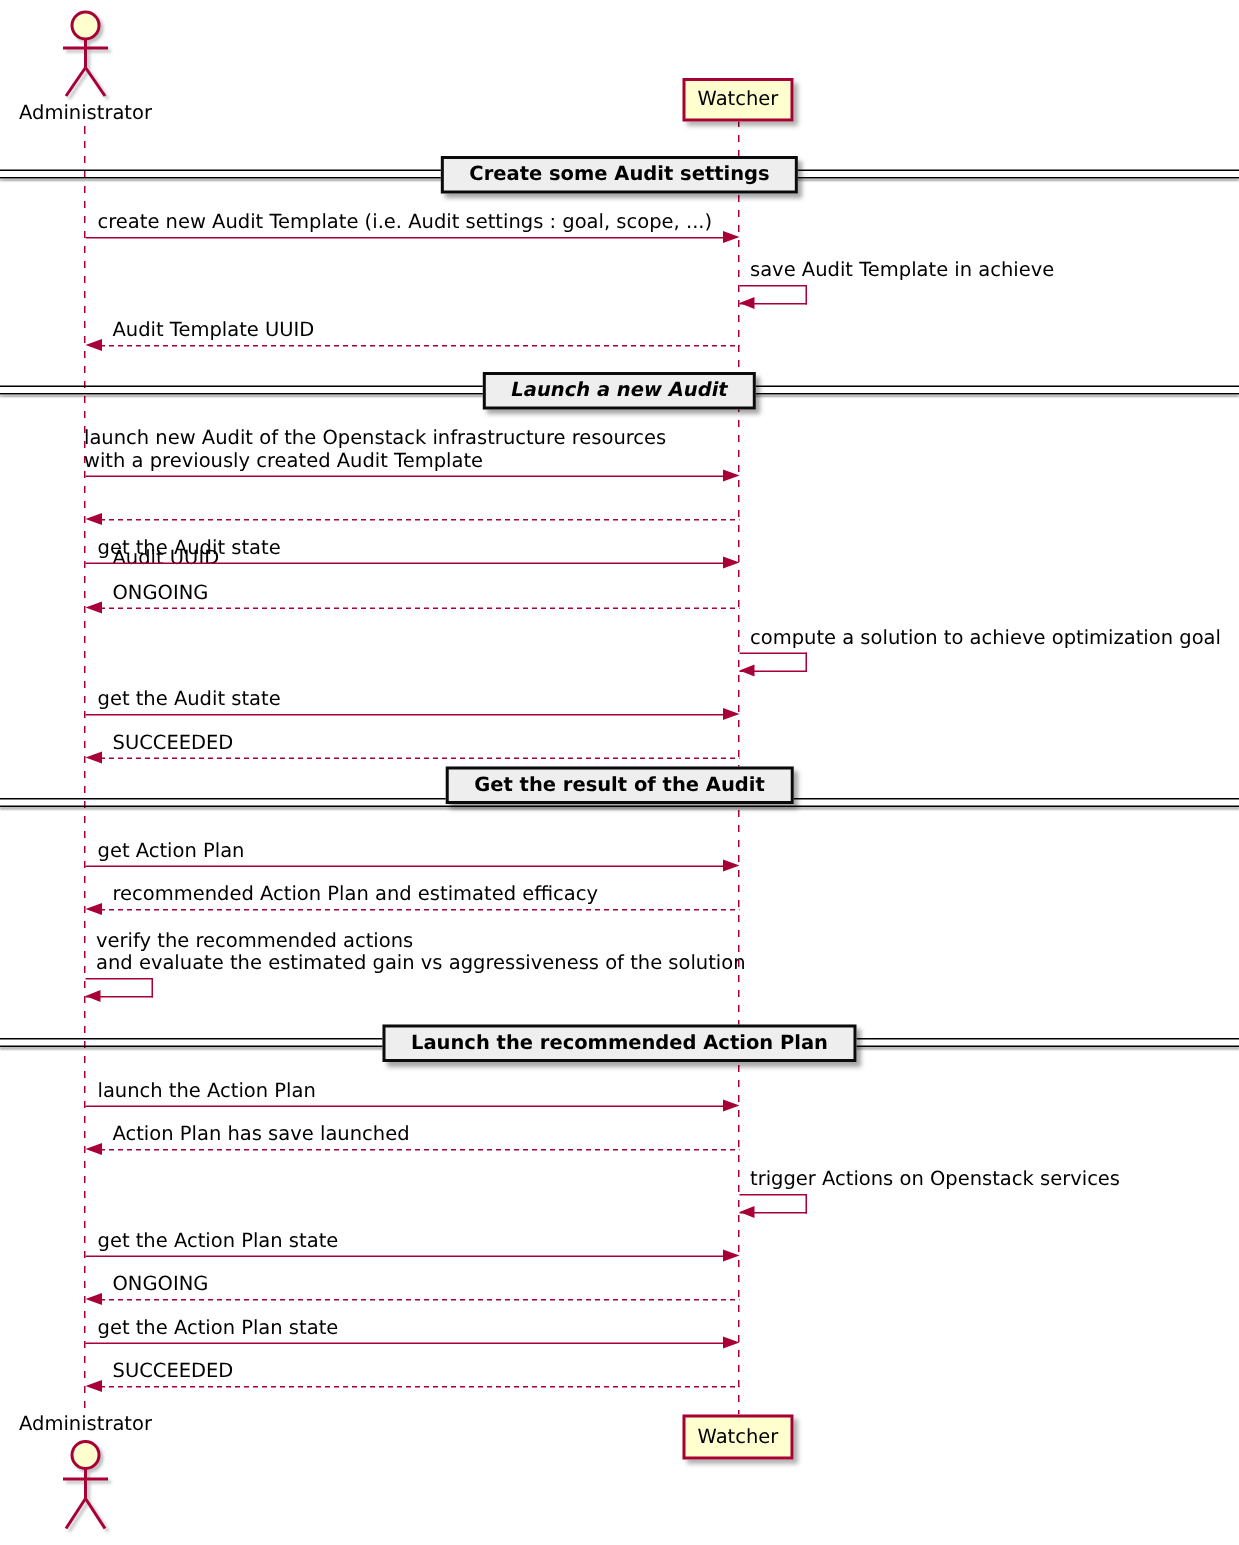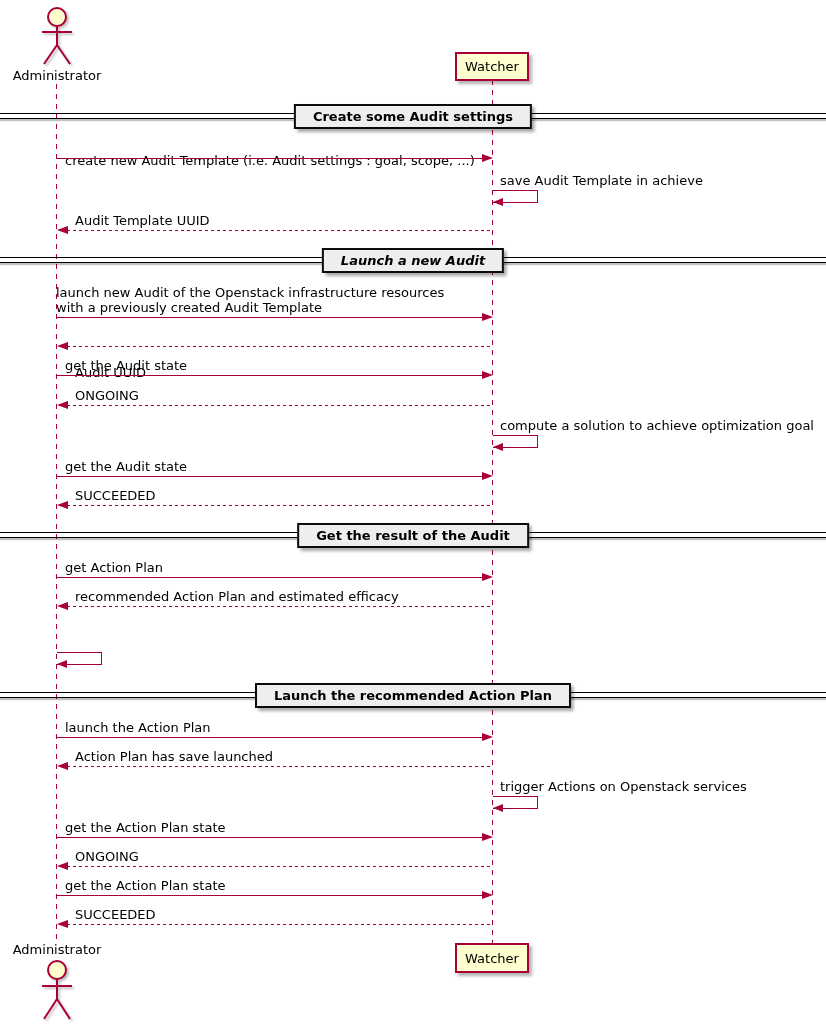--- a/index.html
+++ b/index.html
@@ -85,21 +85,21 @@
 <body>
 
 <div class="stage">
 
   <div class="abs lifeline" style="left:56px; top:84px; height:858px;"></div>
   <div class="abs lifeline" style="left:492px; top:80px; height:863px;"></div>
 
   <div class="abs" id="items-layer" style="left:0; top:0; width:826px; height:1030px;">
       <div class="abs divider-lines" style="left: 0px; top: 113px; width: 826px; height: 6px;"></div>
       <div class="abs divider-box" style="left: 413px; top: 104px; transform: translateX(-50%);">Create some Audit settings</div>
-      <div class="abs msg-label" style="left: 65px; top: 141px; margin-top: 12px;">
+      <div class="abs msg-label" style="left: 65px; top: 141px;">
         <div class="label-line">create new Audit Template (i.e. Audit settings : goal, scope, ...)</div>
       </div>
       <div class="abs solid-line" style="left: 57px; top: 158px; width: 426px;"></div>
       <div class="abs arrow-right" style="left: 482px; top: 154px;"></div>
       <div class="abs msg-label" style="left: 500px; top: 173px;">
         <div class="label-line">save Audit Template in achieve</div>
       </div>
       <div class="abs self-loop" style="left: 493px; top: 190px; width: 45px; height: 13px;"></div>
       <div class="abs arrow-left-small" style="left: 493px; top: 198px;"></div>
       <div class="abs msg-label" style="left: 75px; top: 213px;">
@@ -139,31 +139,35 @@
         <div class="label-line">get the Audit state</div>
       </div>
       <div class="abs solid-line" style="left: 57px; top: 476px; width: 426px;"></div>
       <div class="abs arrow-right" style="left: 482px; top: 472px;"></div>
       <div class="abs msg-label" style="left: 75px; top: 488px;">
         <div class="label-line">SUCCEEDED</div>
       </div>
       <div class="abs dotted-line" style="left: 67px; top: 505px; width: 426px;"></div>
       <div class="abs arrow-left" style="left: 57px; top: 501px;"></div>
       <div class="abs divider-lines" style="left: 0px; top: 532px; width: 826px; height: 6px;"></div>
-      <div class="abs divider-box" style="left: 413px; top: 523px; transform: translateX(-50%);">Get the result of the Audit</div>
+      <div class="abs divider-box" style="left: 413px; top: 511px; transform: translateX(-50%);">Get the result of the Audit</div>
       <div class="abs msg-label" style="left: 65px; top: 560px;">
         <div class="label-line">get Action Plan</div>
       </div>
       <div class="abs solid-line" style="left: 57px; top: 577px; width: 426px;"></div>
       <div class="abs arrow-right" style="left: 482px; top: 573px;"></div>
       <div class="abs msg-label" style="left: 75px; top: 589px;">
         <div class="label-line">recommended Action Plan and estimated efficacy</div>
       </div>
       <div class="abs dotted-line" style="left: 67px; top: 606px; width: 426px;"></div>
       <div class="abs arrow-left" style="left: 57px; top: 602px;"></div>
+      <div class="abs msg-label" style="left: 64px; top: 620px;">
+        <div class="label-line">verify the recommended actions</div>
+        <div class="label-line">and evaluate the estimated gain vs aggressiveness of the solution</div>
+      </div>
       <div class="abs self-loop" style="left: 57px; top: 652px; width: 45px; height: 13px;"></div>
       <div class="abs arrow-left-small" style="left: 57px; top: 660px;"></div>
       <div class="abs divider-lines" style="left: 0px; top: 692px; width: 826px; height: 6px;"></div>
       <div class="abs divider-box" style="left: 413px; top: 683px; transform: translateX(-50%);">Launch the recommended Action Plan</div>
       <div class="abs msg-label" style="left: 65px; top: 720px;">
         <div class="label-line">launch the Action Plan</div>
       </div>
       <div class="abs solid-line" style="left: 57px; top: 737px; width: 426px;"></div>
       <div class="abs arrow-right" style="left: 482px; top: 733px;"></div>
       <div class="abs msg-label" style="left: 75px; top: 749px;">

